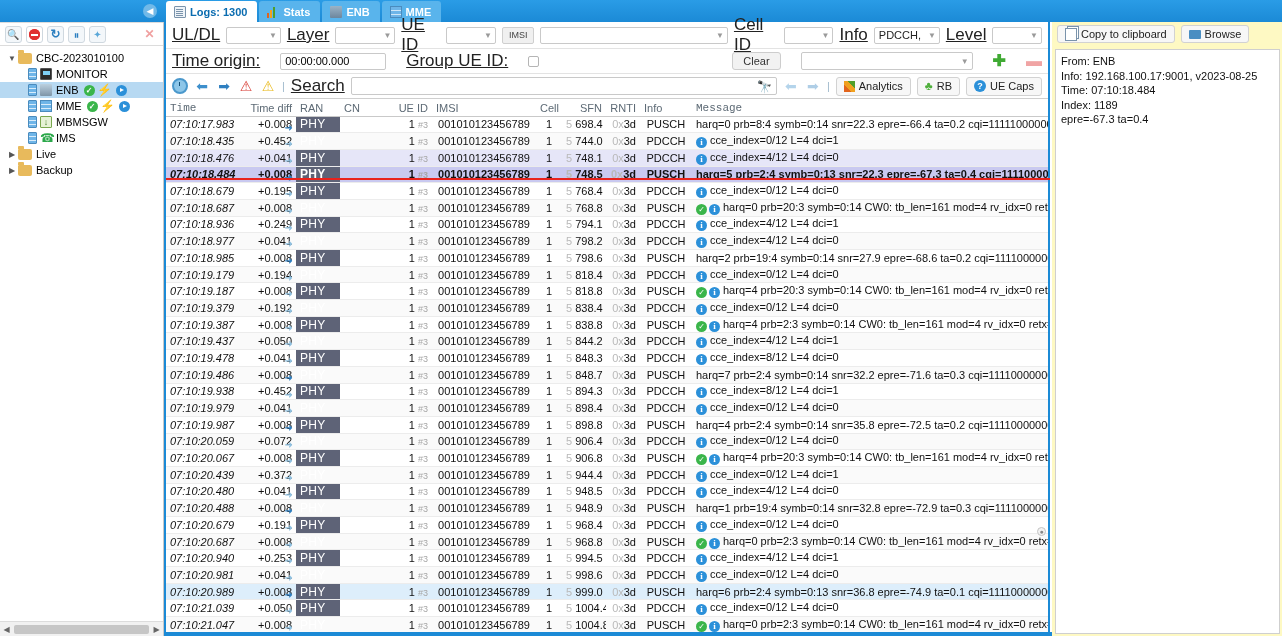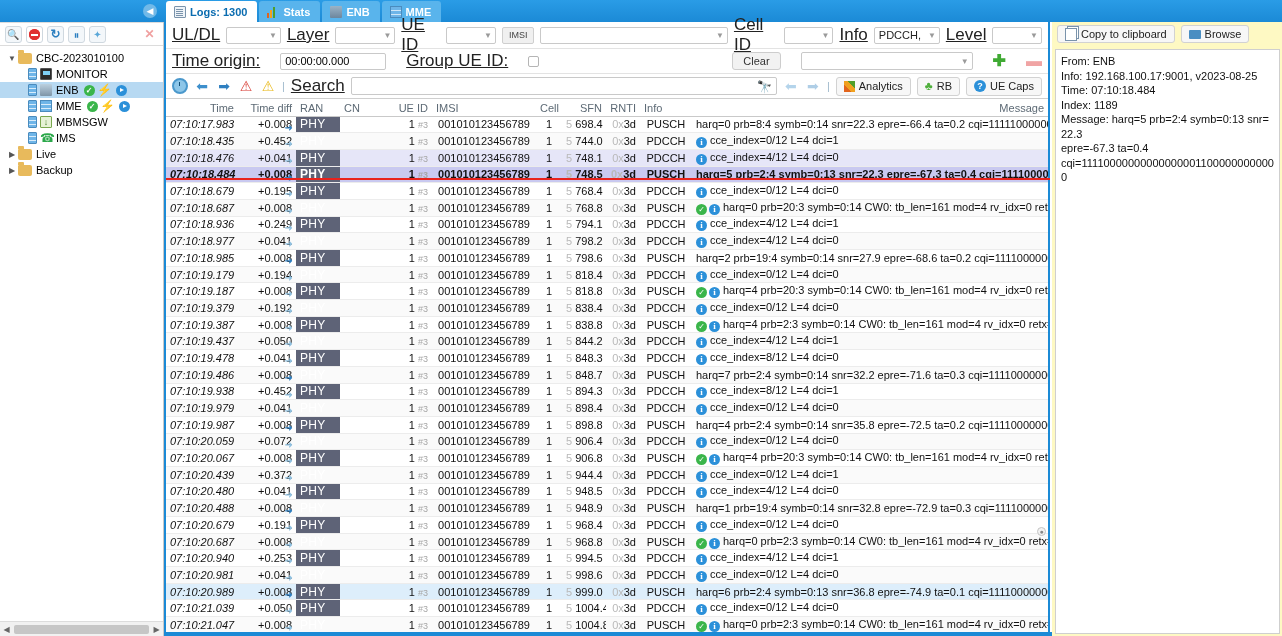--- a/index.html
+++ b/index.html
@@ -185,21 +185,21 @@
      background:#2b90d9;color:#fff;font-size:9px;line-height:12px;text-align:center;font-weight:bold;}
 
   
   .tablewrap { position: absolute; left:0; top: 79px; right: 0; bottom: 0; overflow: hidden; }
   table.logs { border-collapse: collapse; width: 882px; table-layout: fixed; font-size: 11px; }
   table.logs th {
     background: #fff; color: #5d6a75; font-weight: normal; font-size: 11px;
     height: 15px; border-bottom: 1px solid #c9c9c9; padding: 0 4px;
     text-align: right; white-space: nowrap;
   }
-  table.logs th.l { text-align: right; }
+  table.logs th.l { text-align: left; font-family: Liberation Mono, monospace; }
   table.logs th.c { text-align: left; }
   table.logs td {
     height: 16.7px; padding: 0 4px; border-bottom: 1px solid #ececec;
     white-space: nowrap; overflow: hidden;
   }
   td.time { text-align: left; color: #111; font-style: italic; }
   td.tdiff { text-align: right; color: #111; position: relative; padding-right: 14px; }
   td.tdiff .ar { position: absolute; right: 3px; top: 4px; width: 9px; height: 9px; }
   .ar-up::after{content:"\279C";color:#2f7fc0;font-size:10px;line-height:9px;}
   .ar-dn::after{content:"\279C";color:#8fc0e0;font-size:10px;line-height:9px;}
@@ -880,19 +880,17 @@
         </div>
       <div class="rpbtn rpb-browse">
           <span>Browse</span>
         </div>
     </div>
     <div class="rp-body" id="details-body">
         <div>From: ENB</div>
         <div>Info: 192.168.100.17:9001, v2023-08-25</div>
         <div>Time: 07:10:18.484</div>
         <div>Index: 1189</div>
-        <div>Message: harq=5 prb=2:4 symb=0:13 snr=22.3</div>
         <div>epre=-67.3 ta=0.4</div>
-        <div>cqi=111100000000000000011000000000000</div>
       </div>
   </div>
 
 </div>
 
 </body></html>

